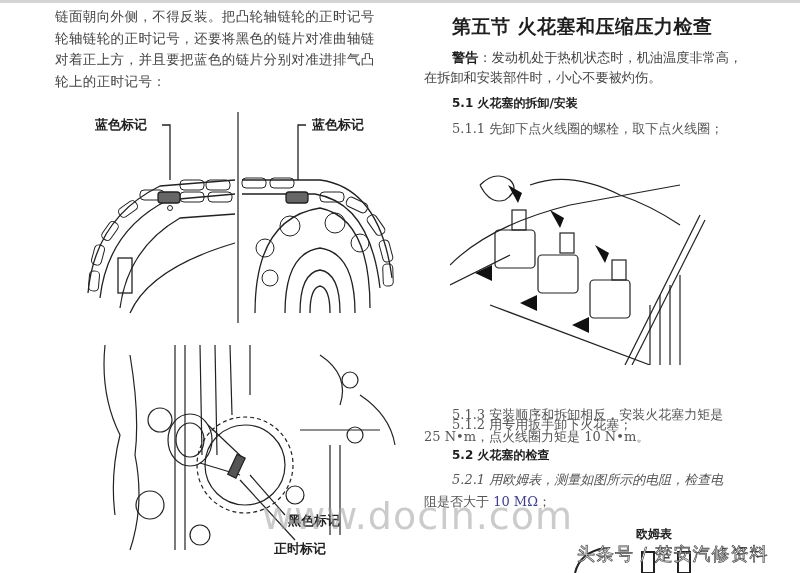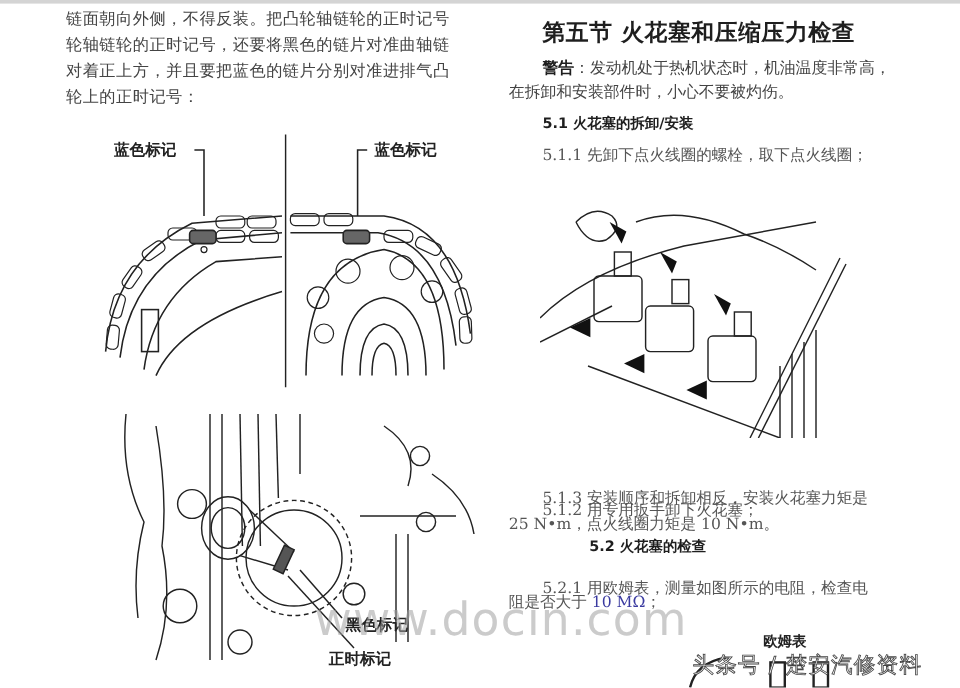--- a/index.html
+++ b/index.html
@@ -176,22 +176,22 @@
       <polygon points="25,108 42,100 42,116"></polygon>
       <polygon points="70,138 87,130 87,146"></polygon>
       <polygon points="122,160 139,152 139,168"></polygon>
     </g>
   </svg>
 
   <div class="step" style="top:384px;margin-top:32px;">5.1.2 用专用扳手卸下火花塞；</div>
   <div class="step" style="top:406px;">5.1.3 安装顺序和拆卸相反，安装火花塞力矩是</div>
   <div class="cont" style="top:428px;">25 N•m，点火线圈力矩是 10 N•m。</div>
 
-  <div class="h-sub" style="top:447px;margin-left:39px;">5.2 火花塞的检查</div>
-  <div class="step" style="top:481px;">5.2.1 用欧姆表，测量如图所示的电阻，检查电</div>
+  <div class="h-sub" style="top:447px;">5.2 火花塞的检查</div>
+  <div class="step" style="top:471px;font-style:italic;">5.2.1 用欧姆表，测量如图所示的电阻，检查电</div>
   <div class="cont" style="top:493px;">
     <span>阻是否大于 </span><span class="blue">10 MΩ</span><span>；</span>
   </div>
 
   <div class="fig-label" style="left:226px;top:526px;font-size:12px;">欧姆表</div>
   <svg style="left:160px;top:540px;" width="150" height="33" viewBox="0 0 150 33">
     <g fill="none" stroke="#222" stroke-width="2">
       <path d="M5 33 Q10 12 35 8"></path>
       <rect x="72" y="12" width="12" height="21"></rect>
       <rect x="108" y="12" width="12" height="21"></rect>

